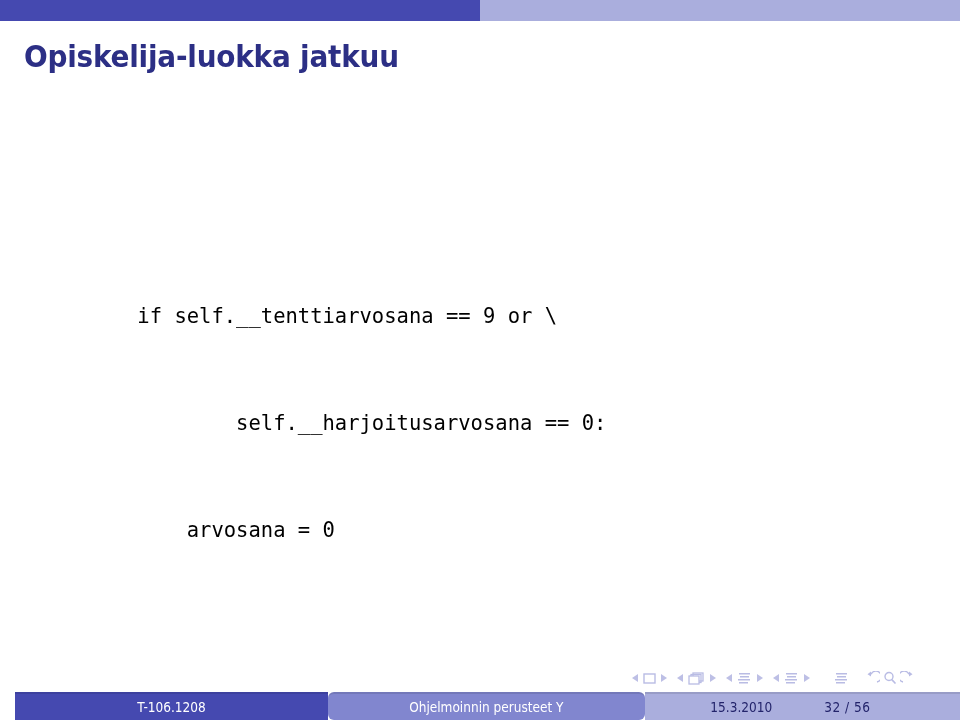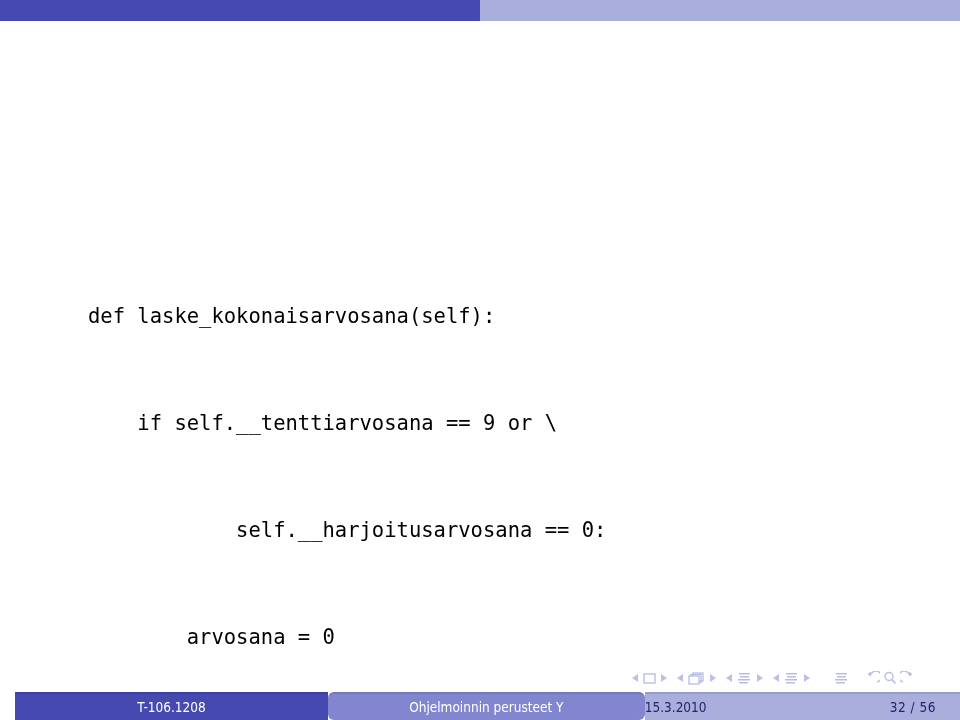--- a/index.html
+++ b/index.html
@@ -107,37 +107,37 @@
     height: 100%;
     display: flex;
     align-items: center;
     justify-content: center;
     box-sizing: border-box;
     border-top: 2px solid rgba(0,0,0,0.10);
   }
   .foot-left   { width: 318px; background: #4549b0; color: #ffffff; margin-left: 15px; }
   .foot-mid    { width: 322px; background: #8186cf; color: #ffffff; border-radius: 6px; }
   .foot-right  { width: 320px; background: #aaaedd; color: #23246b;
-                 justify-content: space-between; padding-right: 24px; gap: 52px; }
+                 justify-content: center; padding-right: 24px; gap: 52px; }
   .foot-right .date-text { }
   .foot-right .page-text { letter-spacing: 0.5px; }
 </style>
 </head>
 <body>
 
 <div id="slide">
 
   <div id="headbar">
     <div class="headbar-left"></div>
     <div class="headbar-right"></div>
   </div>
 
+  <div id="frame-title">Opiskelija-luokka jatkuu</div>
 
   <div id="code-block">
-    <span class="code-line">def laske_kokonaisarvosana(self):</span>
     <span class="code-line">    if self.__tenttiarvosana == 9 or \</span>
     <span class="code-line">            self.__harjoitusarvosana == 0:</span>
     <span class="code-line">        arvosana = 0</span>
     
     
     
     
   </div>
 
   <div id="nav-symbols">

